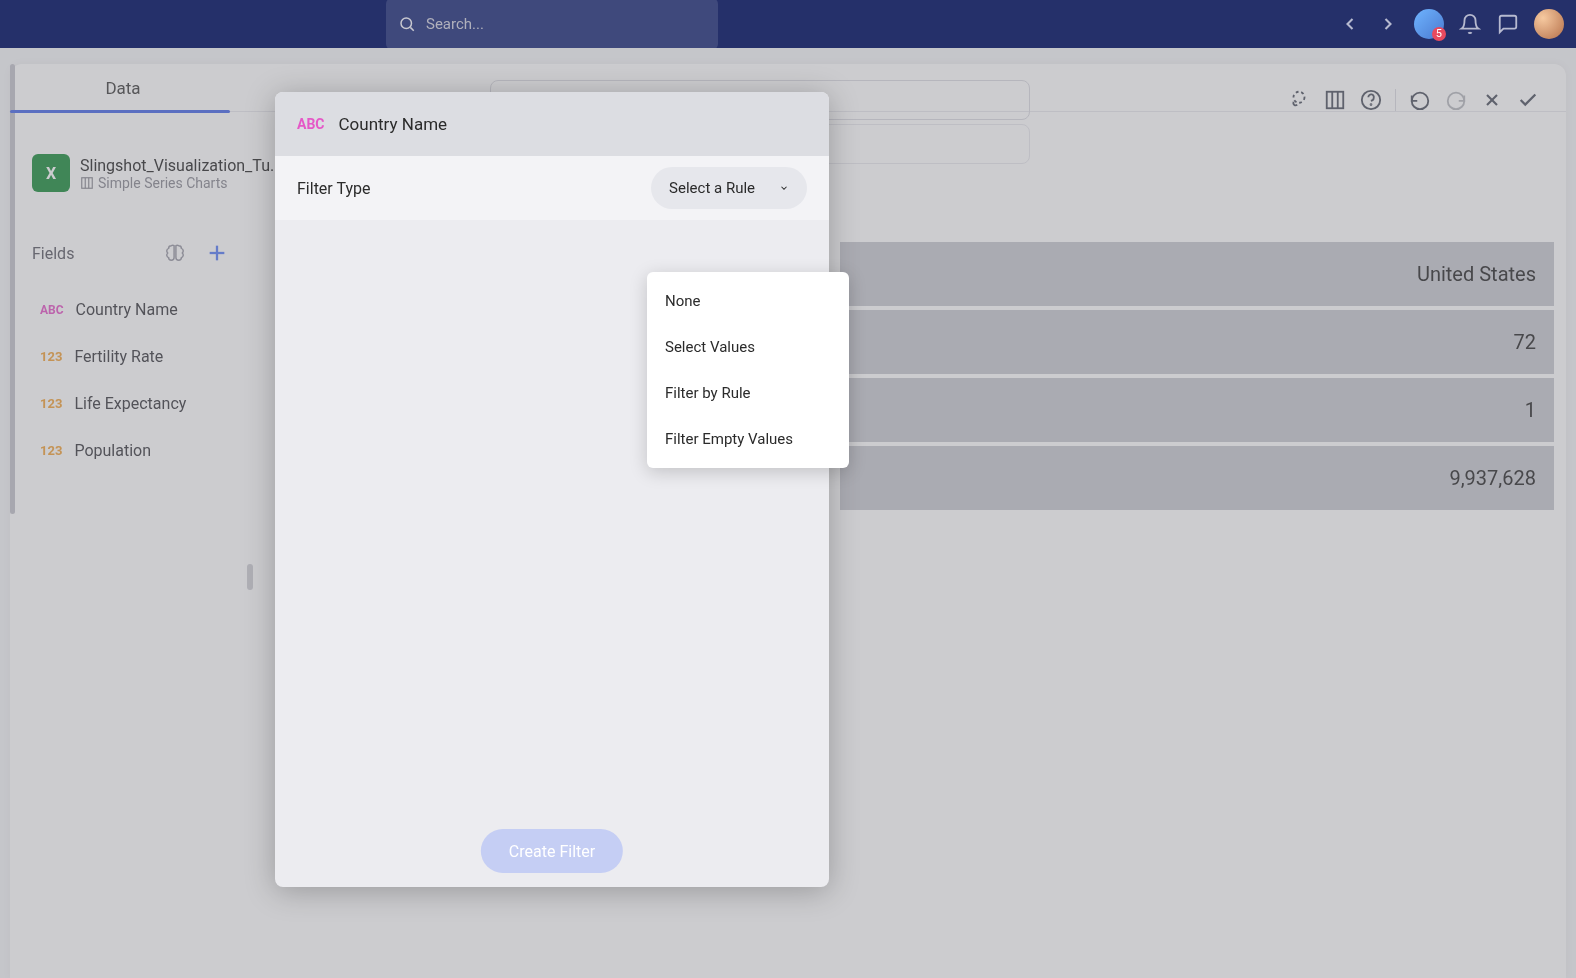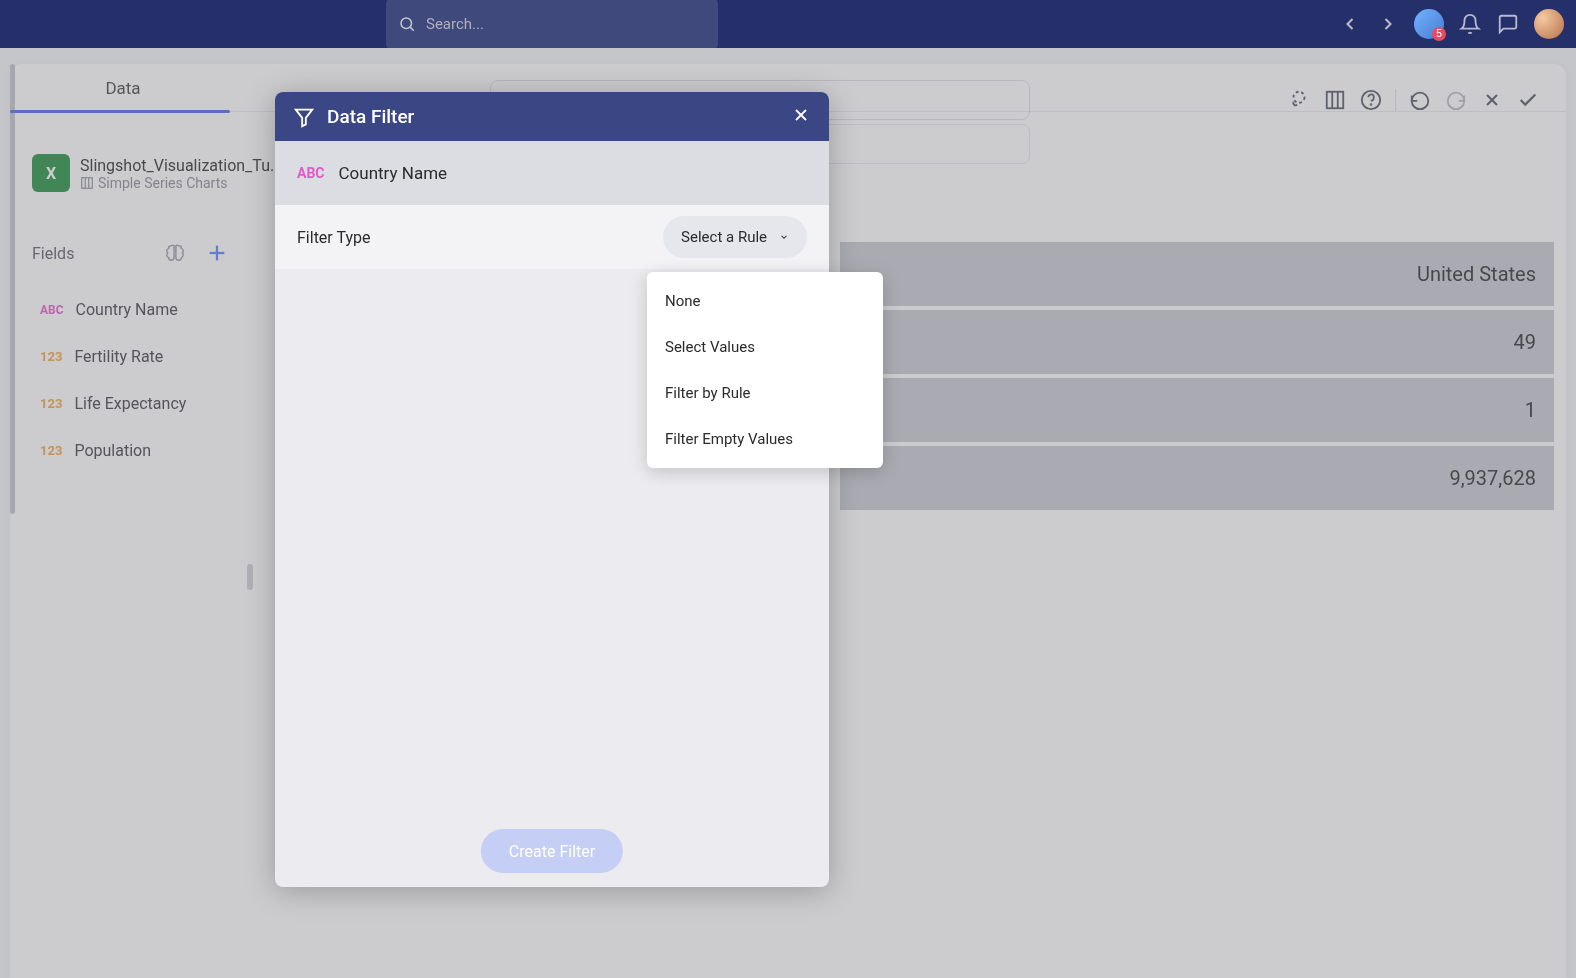--- a/index.html
+++ b/index.html
@@ -59,25 +59,25 @@
 
 .modal { position:absolute; left:275px; top:44px; width:554px; height:795px; background:#ececf0; border-radius:8px; box-shadow:0 4px 30px rgba(0,0,0,0.25); overflow:hidden; }
 .modal-head { height:49px; background:#3b4785; display:flex; align-items:center; padding:0 18px; gap:12px; color:#fff; }
 .modal-head .mtitle { font-size:19px; font-weight:500; }
 .modal-head .mclose { margin-left:auto; cursor:pointer; }
 .fieldbar { height:64px; background:#dcdde2; display:flex; align-items:center; padding:0 22px; gap:14px; }
 .fieldbar .fb-type { font-size:14px; font-weight:700; color:#e558c7; }
 .fieldbar .fb-name { font-size:17px; color:#2b2b2b; }
 .filtertype-row { height:64px; background:#f3f3f6; display:flex; align-items:center; justify-content:space-between; padding:16px 22px; }
 .ft-label { font-size:16px; color:#2b2b2b; }
-.ft-btn { background:#e6e7ec; border-radius:22px; height:42px; padding:0 18px; display:flex; align-items:center; gap:12px; font-size:15px; color:#2b2b2b; cursor:pointer; position:relative; }
+.ft-btn { background:#e6e7ec; border-radius:22px; height:42px; padding:0 18px; display:flex; align-items:center; gap:24px; font-size:15px; color:#2b2b2b; cursor:pointer; position:relative; }
 .ft-btn .chev { width:10px; }
 .create-btn { position:absolute; bottom:14px; left:50%; transform:translateX(-50%); height:44px; padding:0 28px; background:#c5cef4; color:#fff; border-radius:22px; font-size:16px; display:flex; align-items:center; }
 
-.dropdown { position:absolute; left:647px; top:224px; width:236px; background:#fff; border-radius:6px; box-shadow:0 4px 18px rgba(0,0,0,0.18); padding:6px 0; }
+.dropdown { position:absolute; left:647px; top:224px; width:202px; background:#fff; border-radius:6px; box-shadow:0 4px 18px rgba(0,0,0,0.18); padding:6px 0; }
 .dropdown::before { content:''; position:absolute; top:-8px; left:48%; border:8px solid transparent; border-bottom-color:#fff; }
 .dd-item { padding:14px 18px; font-size:15px; color:#2b2b2b; cursor:pointer; }
 </style>
 </head>
 <body>
 
 <div class="topbar">
   <div class="search-wrap">
     <svg viewBox="0 0 24 24" fill="none" stroke="currentColor" stroke-width="2">
         <circle cx="11" cy="11" r="7"></circle>
@@ -220,39 +220,29 @@
           <span>Population</span>
         </div>
     </div>
 
     <div class="divscroll"></div>
 
     <div class="chart-area">
       <div style="position:absolute; top:50px; left:6px; color:#8b8b94; font-size:15px;">C</div>
       <div style="position:absolute; top:394px; left:6px; color:#8b8b94; font-size:15px;">D</div>
       <div class="chartbar cb1">United States</div>
-      <div class="chartbar cb2">49</div>
+      <div class="chartbar cb2">72</div>
       <div class="chartbar cb3">1</div>
       <div class="chartbar cb4">9,937,628</div>
     </div>
   </div>
 
   <div class="scrim"></div>
 
   <div class="modal">
-    <div class="modal-head">
-      <svg width="22" height="22" viewBox="0 0 24 24" fill="none" stroke="#fff" stroke-width="2">
-          <polygon points="3 4 21 4 14 13 14 20 10 22 10 13 3 4"></polygon>
-        </svg>
-      <div class="mtitle">Data Filter</div>
-      <div class="mclose"><svg width="20" height="20" viewBox="0 0 24 24" fill="none" stroke="#fff" stroke-width="2.2">
-            <line x1="18" y1="6" x2="6" y2="18"></line>
-            <line x1="6" y1="6" x2="18" y2="18"></line>
-          </svg></div>
-    </div>
     <div class="fieldbar">
       <span class="fb-type">ABC</span>
       <span class="fb-name">Country Name</span>
     </div>
     <div class="filtertype-row">
       <div class="ft-label">Filter Type</div>
       <div class="ft-btn">
         <span>Select a Rule</span>
         <svg class="chev" width="12" height="12" viewBox="0 0 24 24" fill="none" stroke="currentColor" stroke-width="2.5">
             <polyline points="6 9 12 15 18 9"></polyline>

